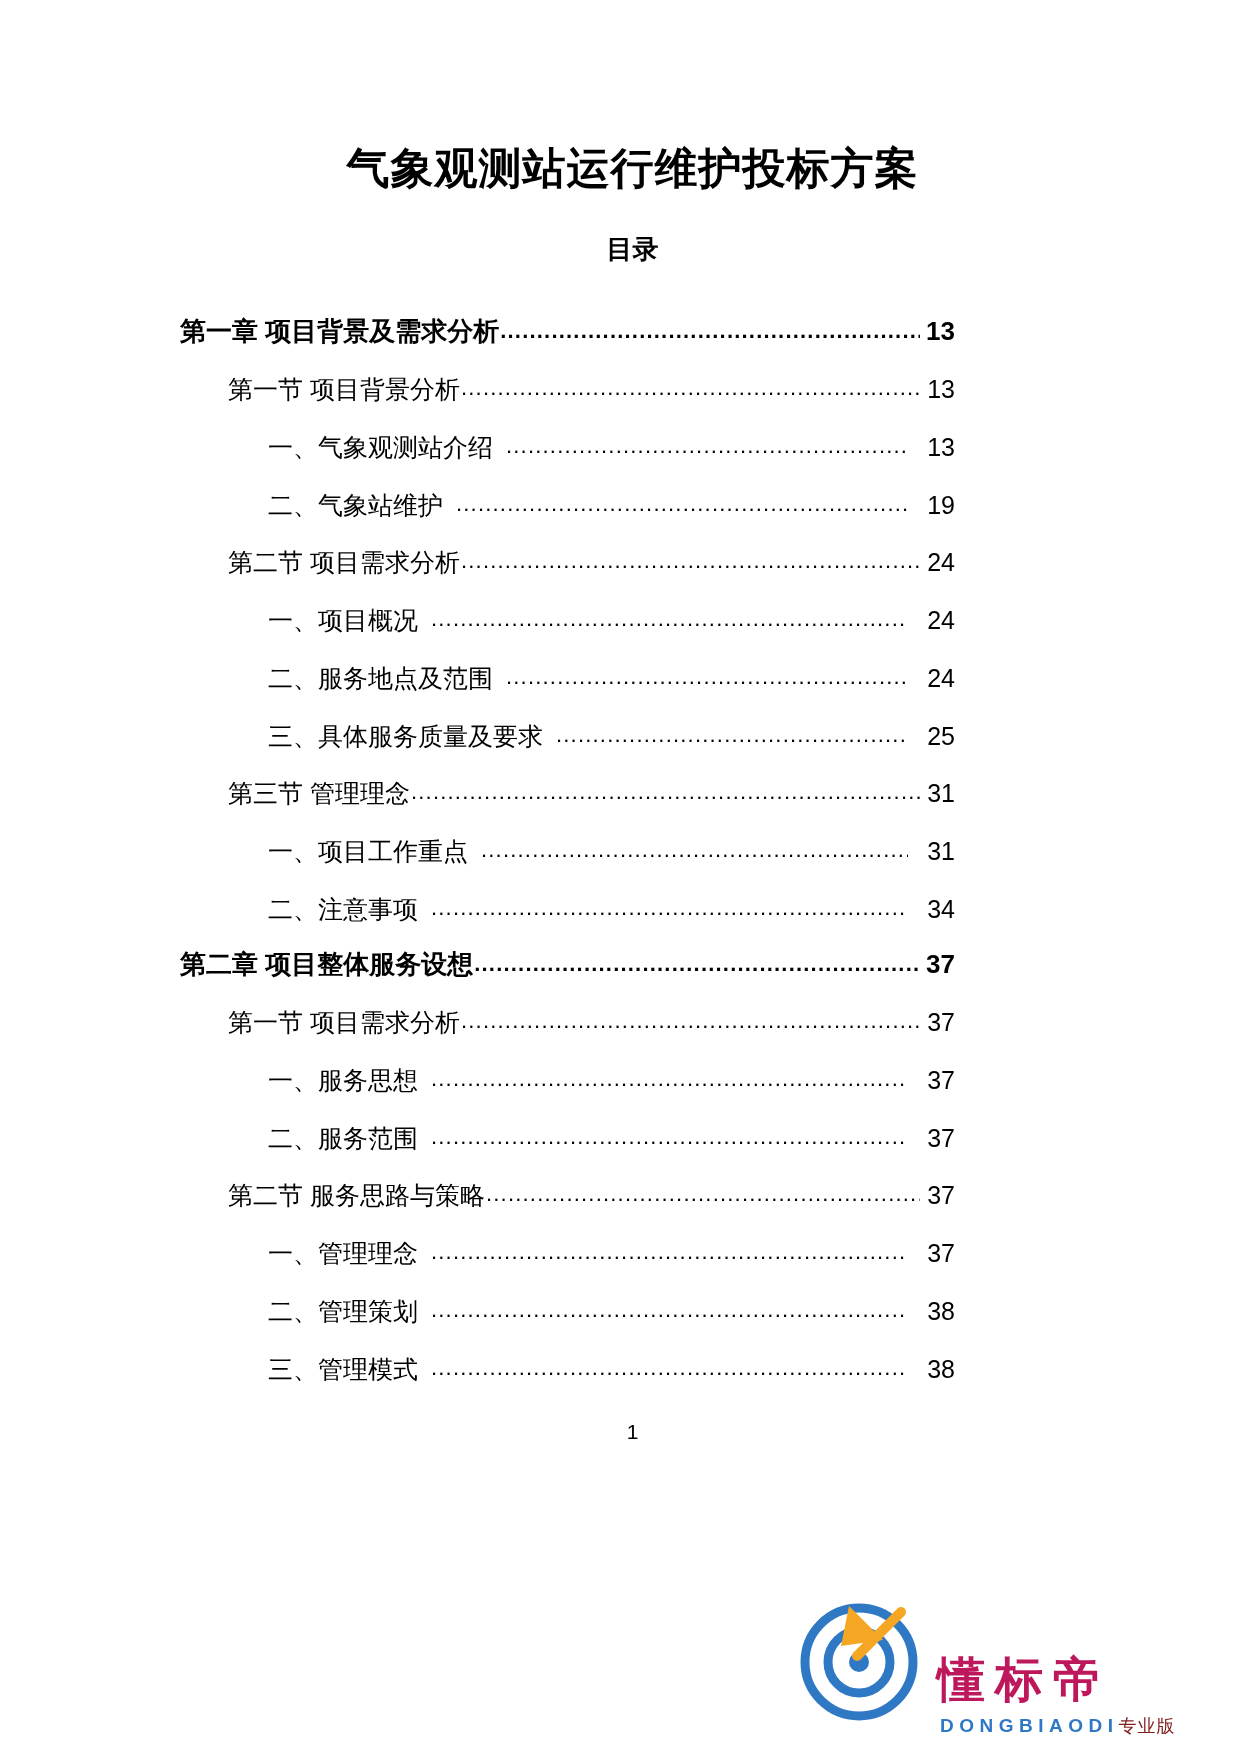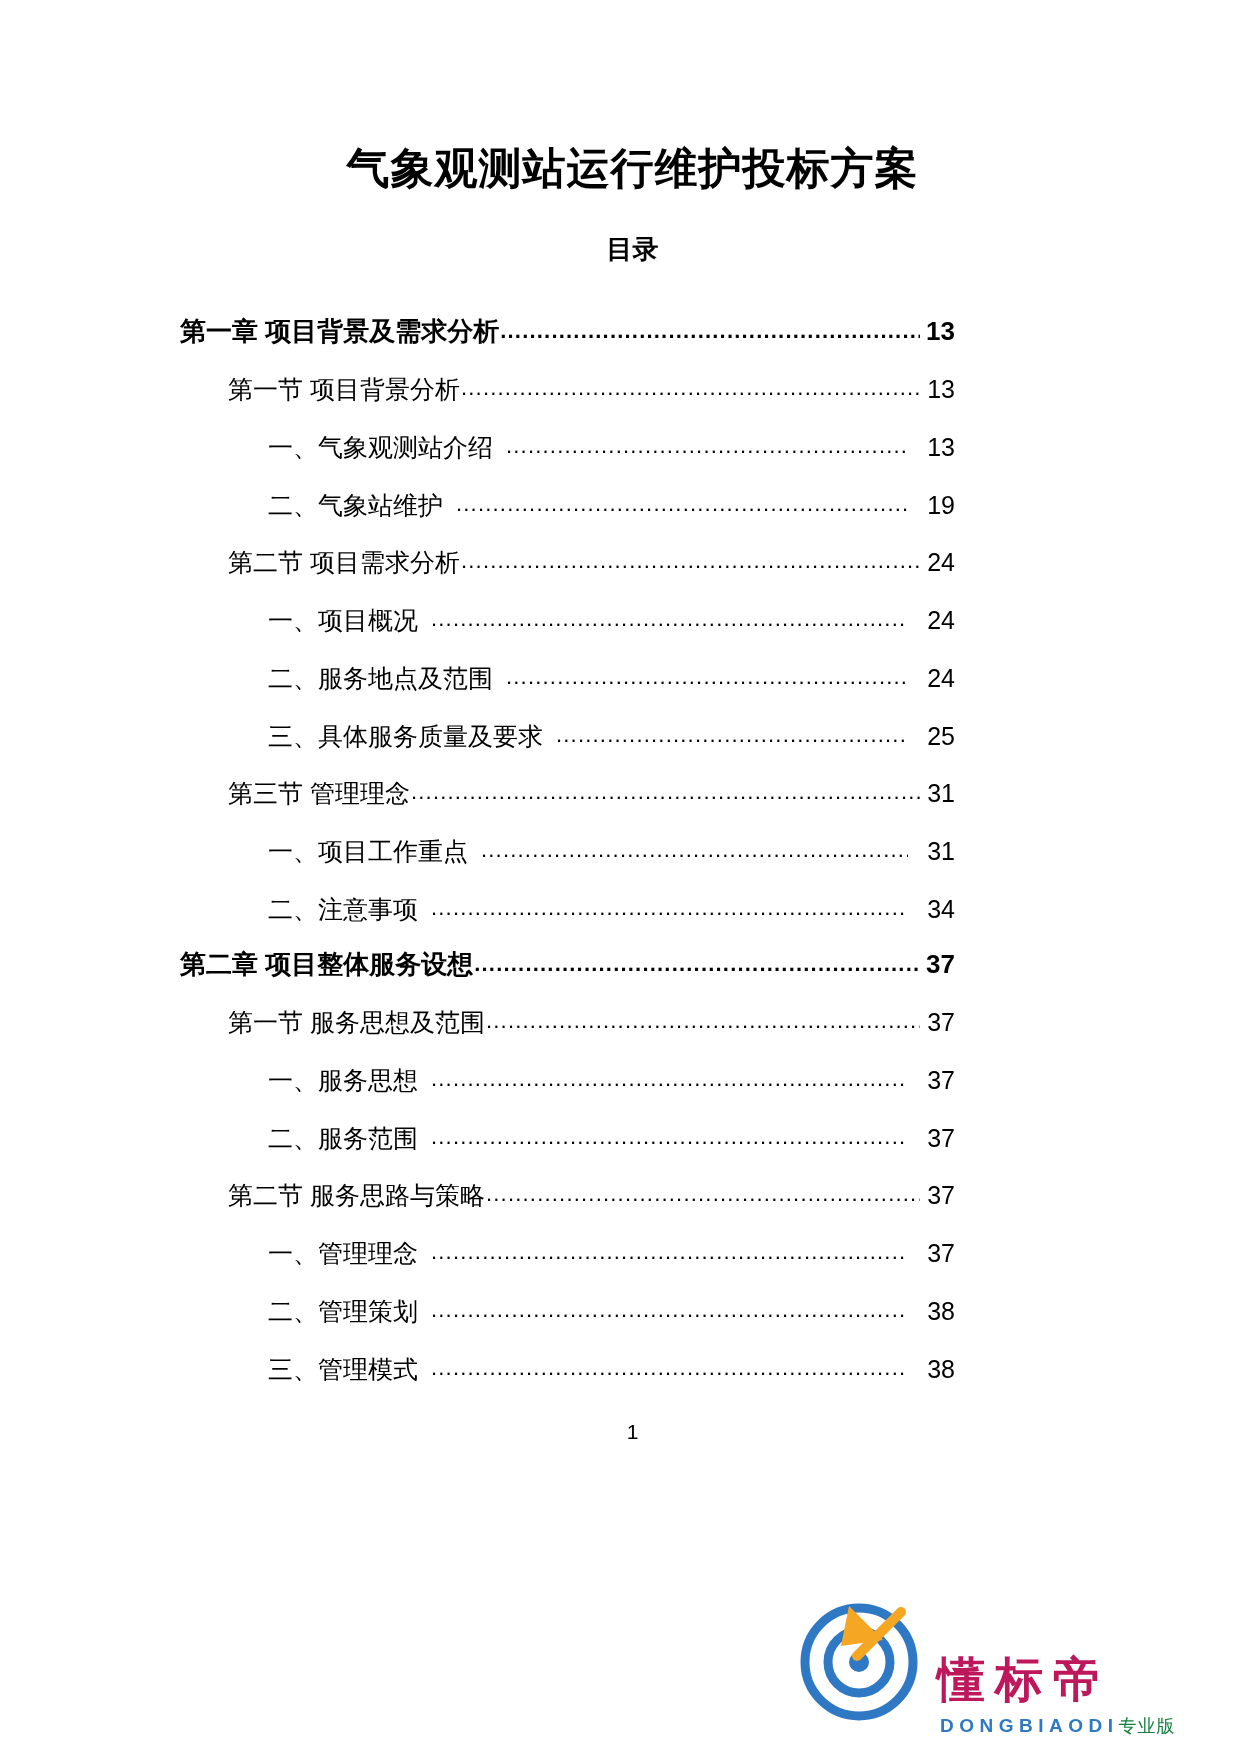--- a/index.html
+++ b/index.html
@@ -132,21 +132,21 @@
     position: absolute;
     left: 143px;
     bottom: 6px;
     font-size: 19px;
     letter-spacing: 5.5px;
     color: #2f78c4;
     font-weight: bold;
     white-space: nowrap;
   }
   .logo-sub .sub2 {
-    color: #15803d;
+    color: #7f1d1d;
     letter-spacing: 1px;
     font-weight: normal;
     font-size: 18px;
   }
 </style>
 </head>
 <body>
 
 <div class="page">
 
@@ -222,21 +222,21 @@
       <span class="pg">34</span>
     </div>
 
     <div class="toc-row lvl-1">
       <span class="lbl">第二章 项目整体服务设想</span>
       <span class="dots">................................................................................................................</span>
       <span class="pg">37</span>
     </div>
 
     <div class="toc-row lvl-2">
-      <span class="lbl">第一节 服务思想及范围</span>
+      <span class="lbl">第一节 项目需求分析</span>
       <span class="dots">................................................................................................................</span>
       <span class="pg">37</span>
     </div>
 
     <div class="toc-row lvl-3">
       <span class="lbl">一、服务思想</span>
       <span class="dots">................................................................................................................</span>
       <span class="pg">37</span>
     </div>
 

